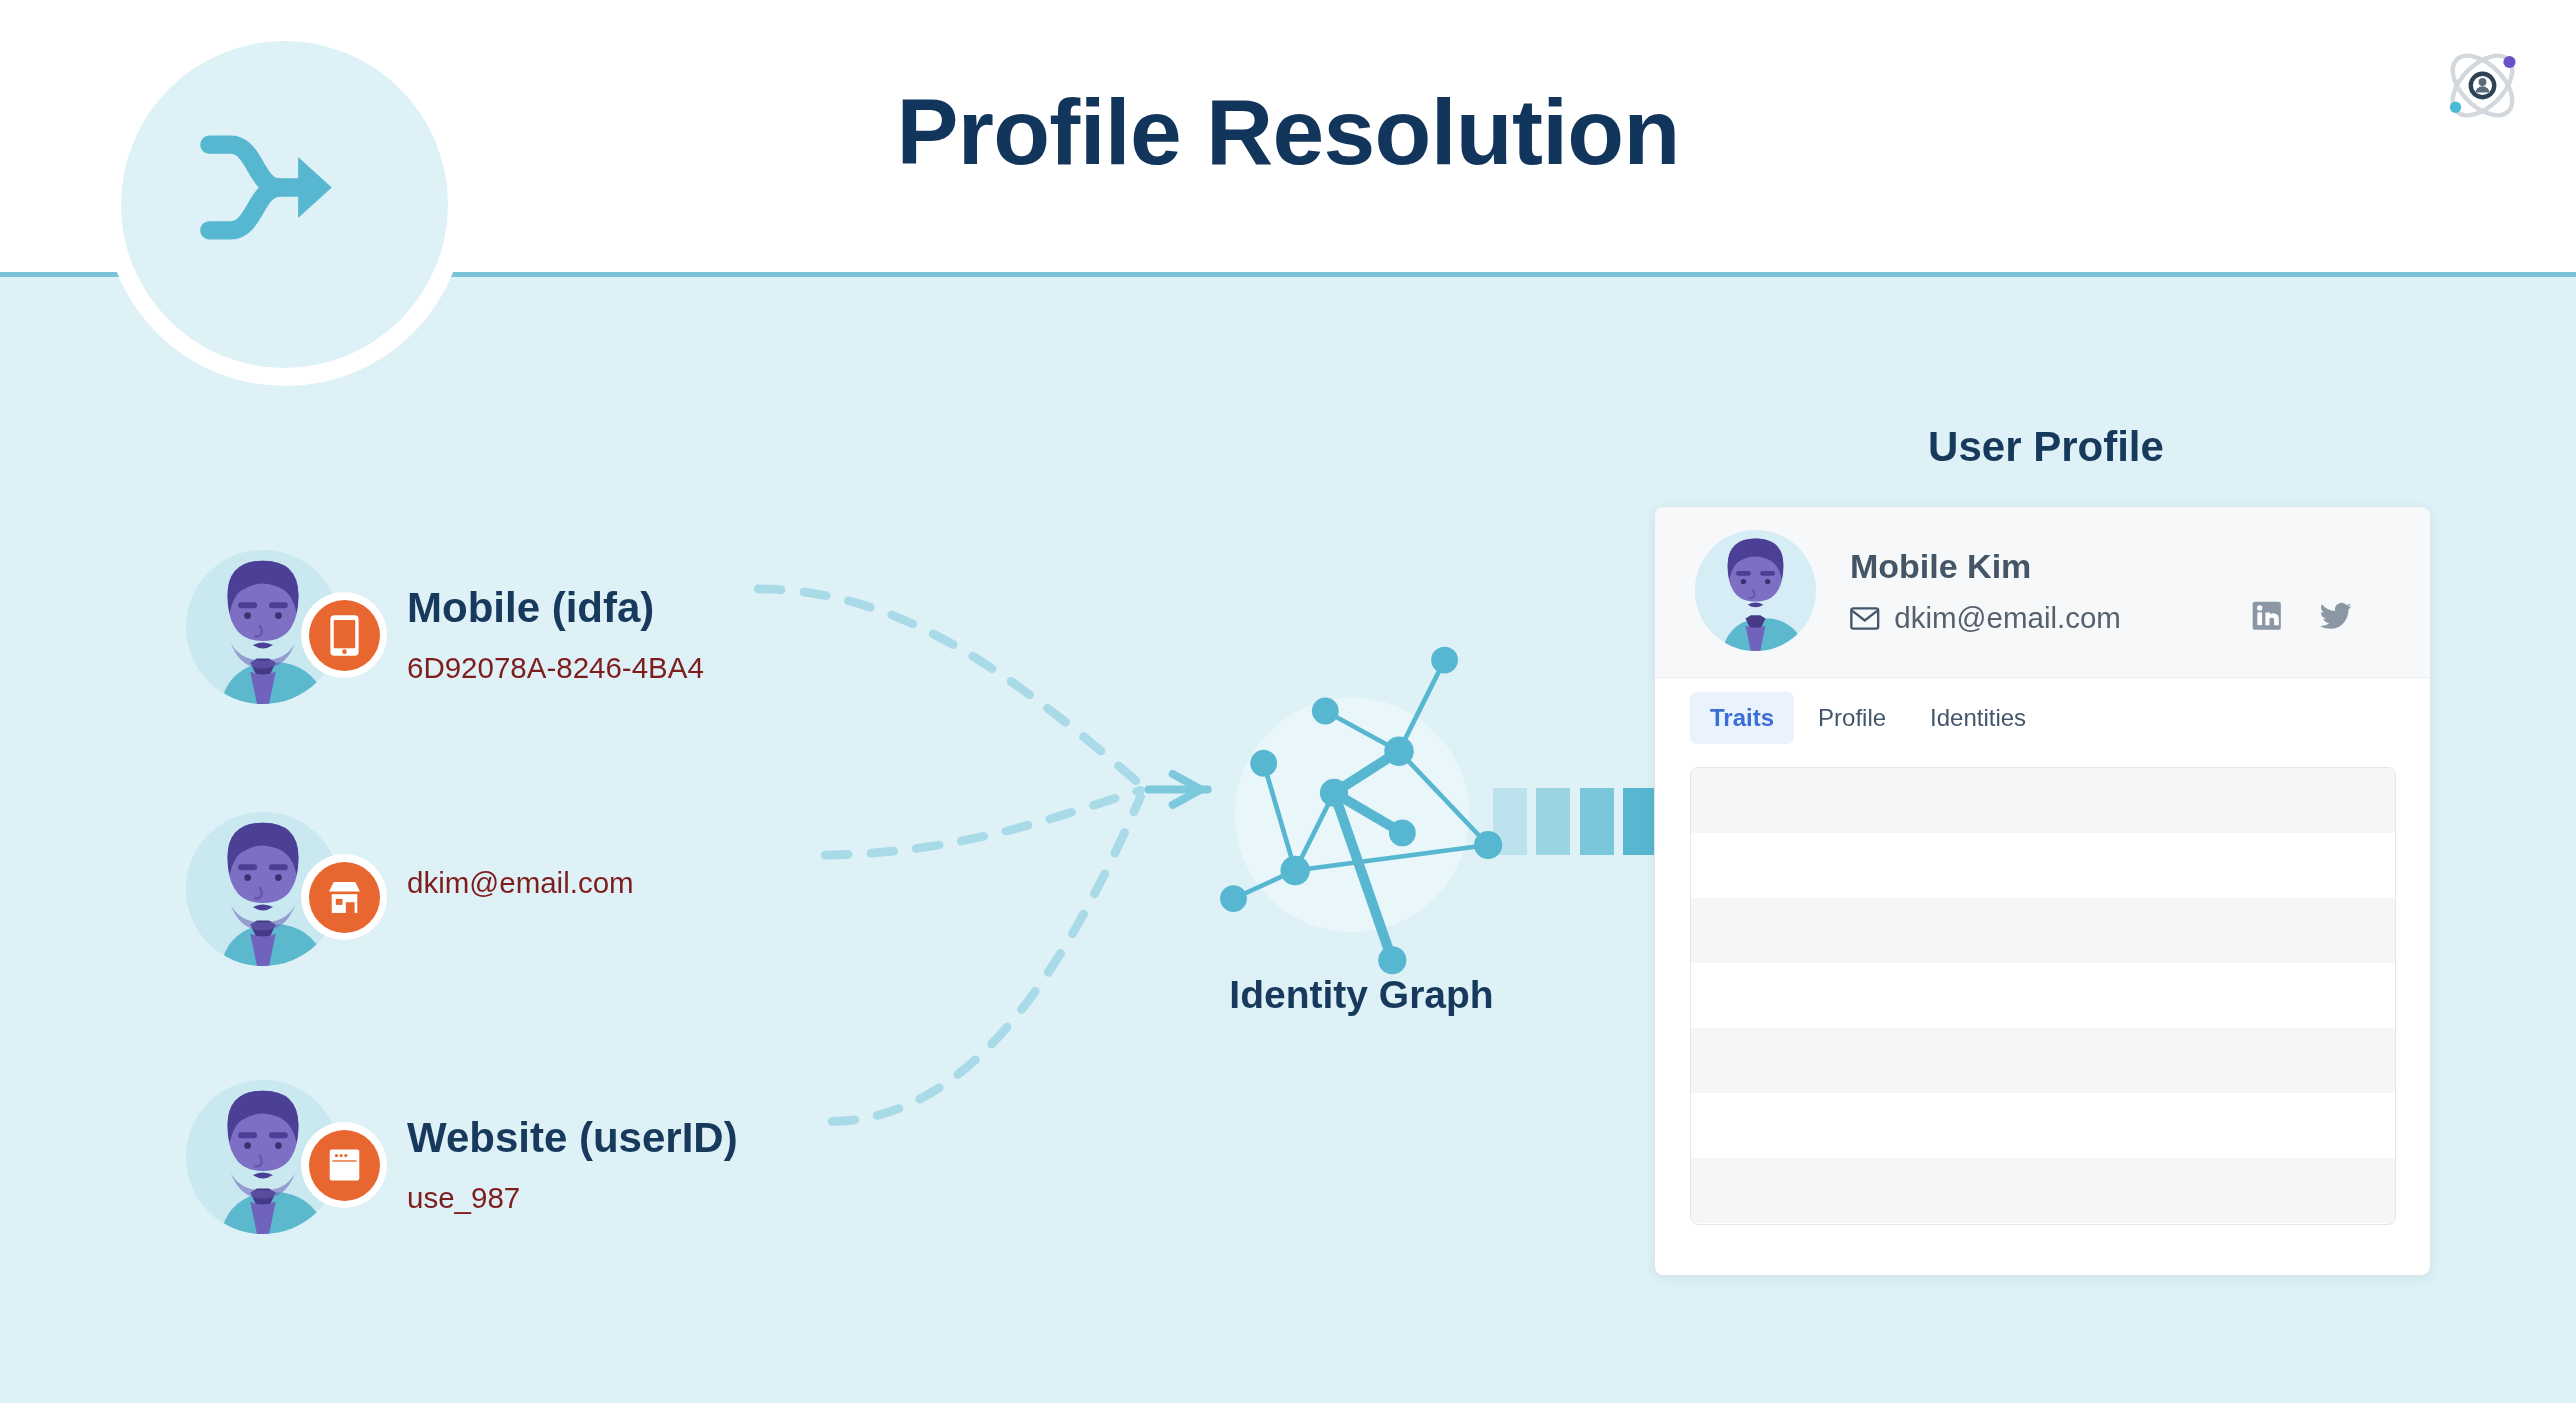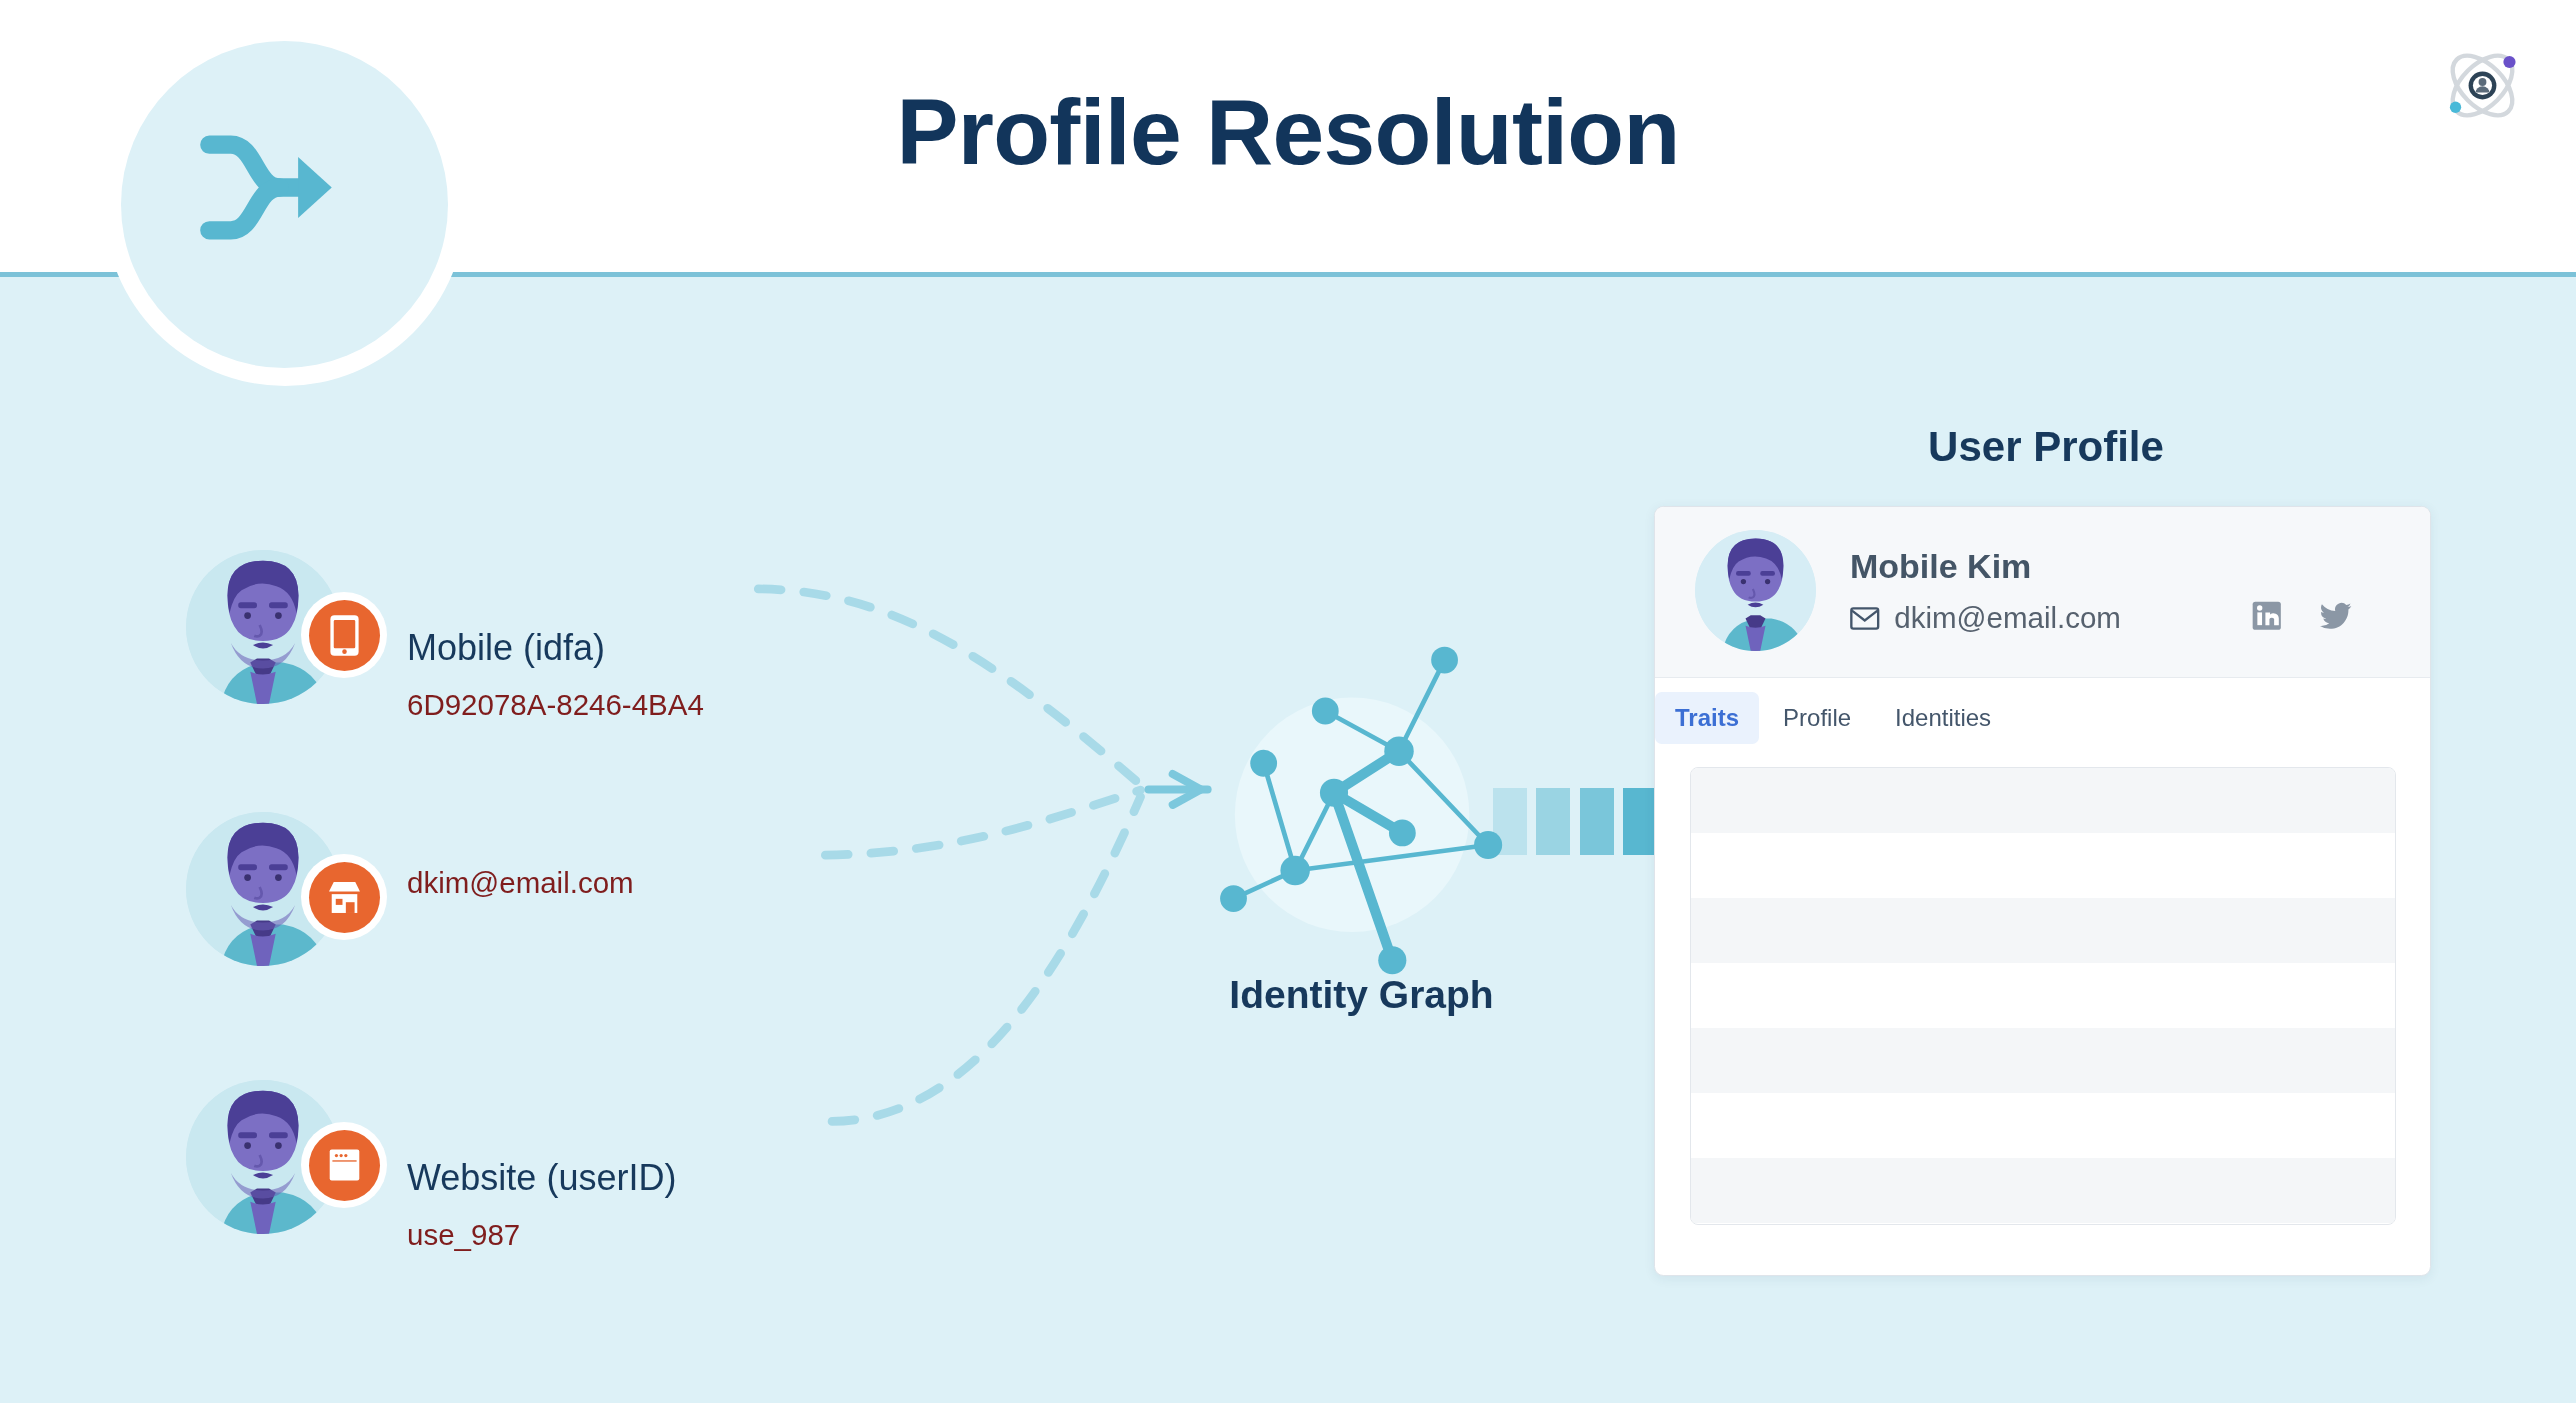--- a/index.html
+++ b/index.html
@@ -37,21 +37,21 @@
   .id-avatar{position:absolute;left:0;top:0;width:154px;height:154px;border-radius:50%;
     background:#c9e8f0;overflow:hidden;}
   .id-avatar svg{display:block;}
 
   .id-badge{position:absolute;left:115px;top:42px;width:86px;height:86px;border-radius:50%;
     background:#ffffff;display:flex;align-items:center;justify-content:center;}
   .id-badge-inner{width:71px;height:71px;border-radius:50%;background:#e8662f;
     display:flex;align-items:center;justify-content:center;}
 
   .id-text{position:absolute;left:221px;top:34px;width:443px;}
-  .id-title{font-size:36px;font-weight:normal;color:#17395c;line-height:1.12;white-space:nowrap;margin-top:44px;}
+  .id-title{font-size:42px;font-weight:bold;color:#17395c;line-height:1.12;white-space:nowrap;}
   .id-sub{font-size:29.5px;color:#7f1d1d;line-height:1.25;margin-top:19px;white-space:nowrap;}
 
   
   #connectors{position:absolute;left:738px;top:550px;width:510px;height:617px;}
 
   
   #graph-wrap{position:absolute;left:1208px;top:644px;width:315px;height:335px;}
   #graph-label{position:absolute;left:1140px;top:973px;width:443px;text-align:center;
     font-size:39px;font-weight:bold;color:#17395c;}
 
@@ -71,21 +71,21 @@
     border-bottom:0.7px solid #e7ebef;}
   #card-avatar{position:absolute;left:40px;top:23px;width:121px;height:121px;border-radius:50%;
     background:#d6edf5;overflow:hidden;}
   #card-name{position:absolute;left:195px;top:40px;font-size:34px;font-weight:bold;color:#445566;}
   #card-contact{position:absolute;left:195px;top:94px;display:flex;align-items:center;gap:14.8px;}
   #card-email{font-size:29.5px;color:#56616e;}
   #mail-icon{width:29.5px;height:23px;display:block;}
   #social-row{position:absolute;left:597px;top:94px;display:flex;align-items:center;gap:38px;}
 
   #card-tabs{position:absolute;left:0;top:171px;width:775px;height:79px;
-    display:flex;align-items:center;gap:4px;box-sizing:border-box;}
+    display:flex;align-items:center;padding-left:35px;gap:4px;box-sizing:border-box;}
   .tab{font-size:24px;color:#44566b;padding:12px 20px;border-radius:6.7px;white-space:nowrap;}
   .tab.active{background:#eaf2fd;color:#3c6fd4;font-weight:bold;}
 
   #card-table{position:absolute;left:35px;top:260px;width:704px;height:456px;
     border:1.3px solid #e3e7ec;border-radius:8px;overflow:hidden;background:#ffffff;}
   .trow{height:65px;}
   .trow.alt{background:#f4f6f8;}
 </style>
 </head>
 <body>

